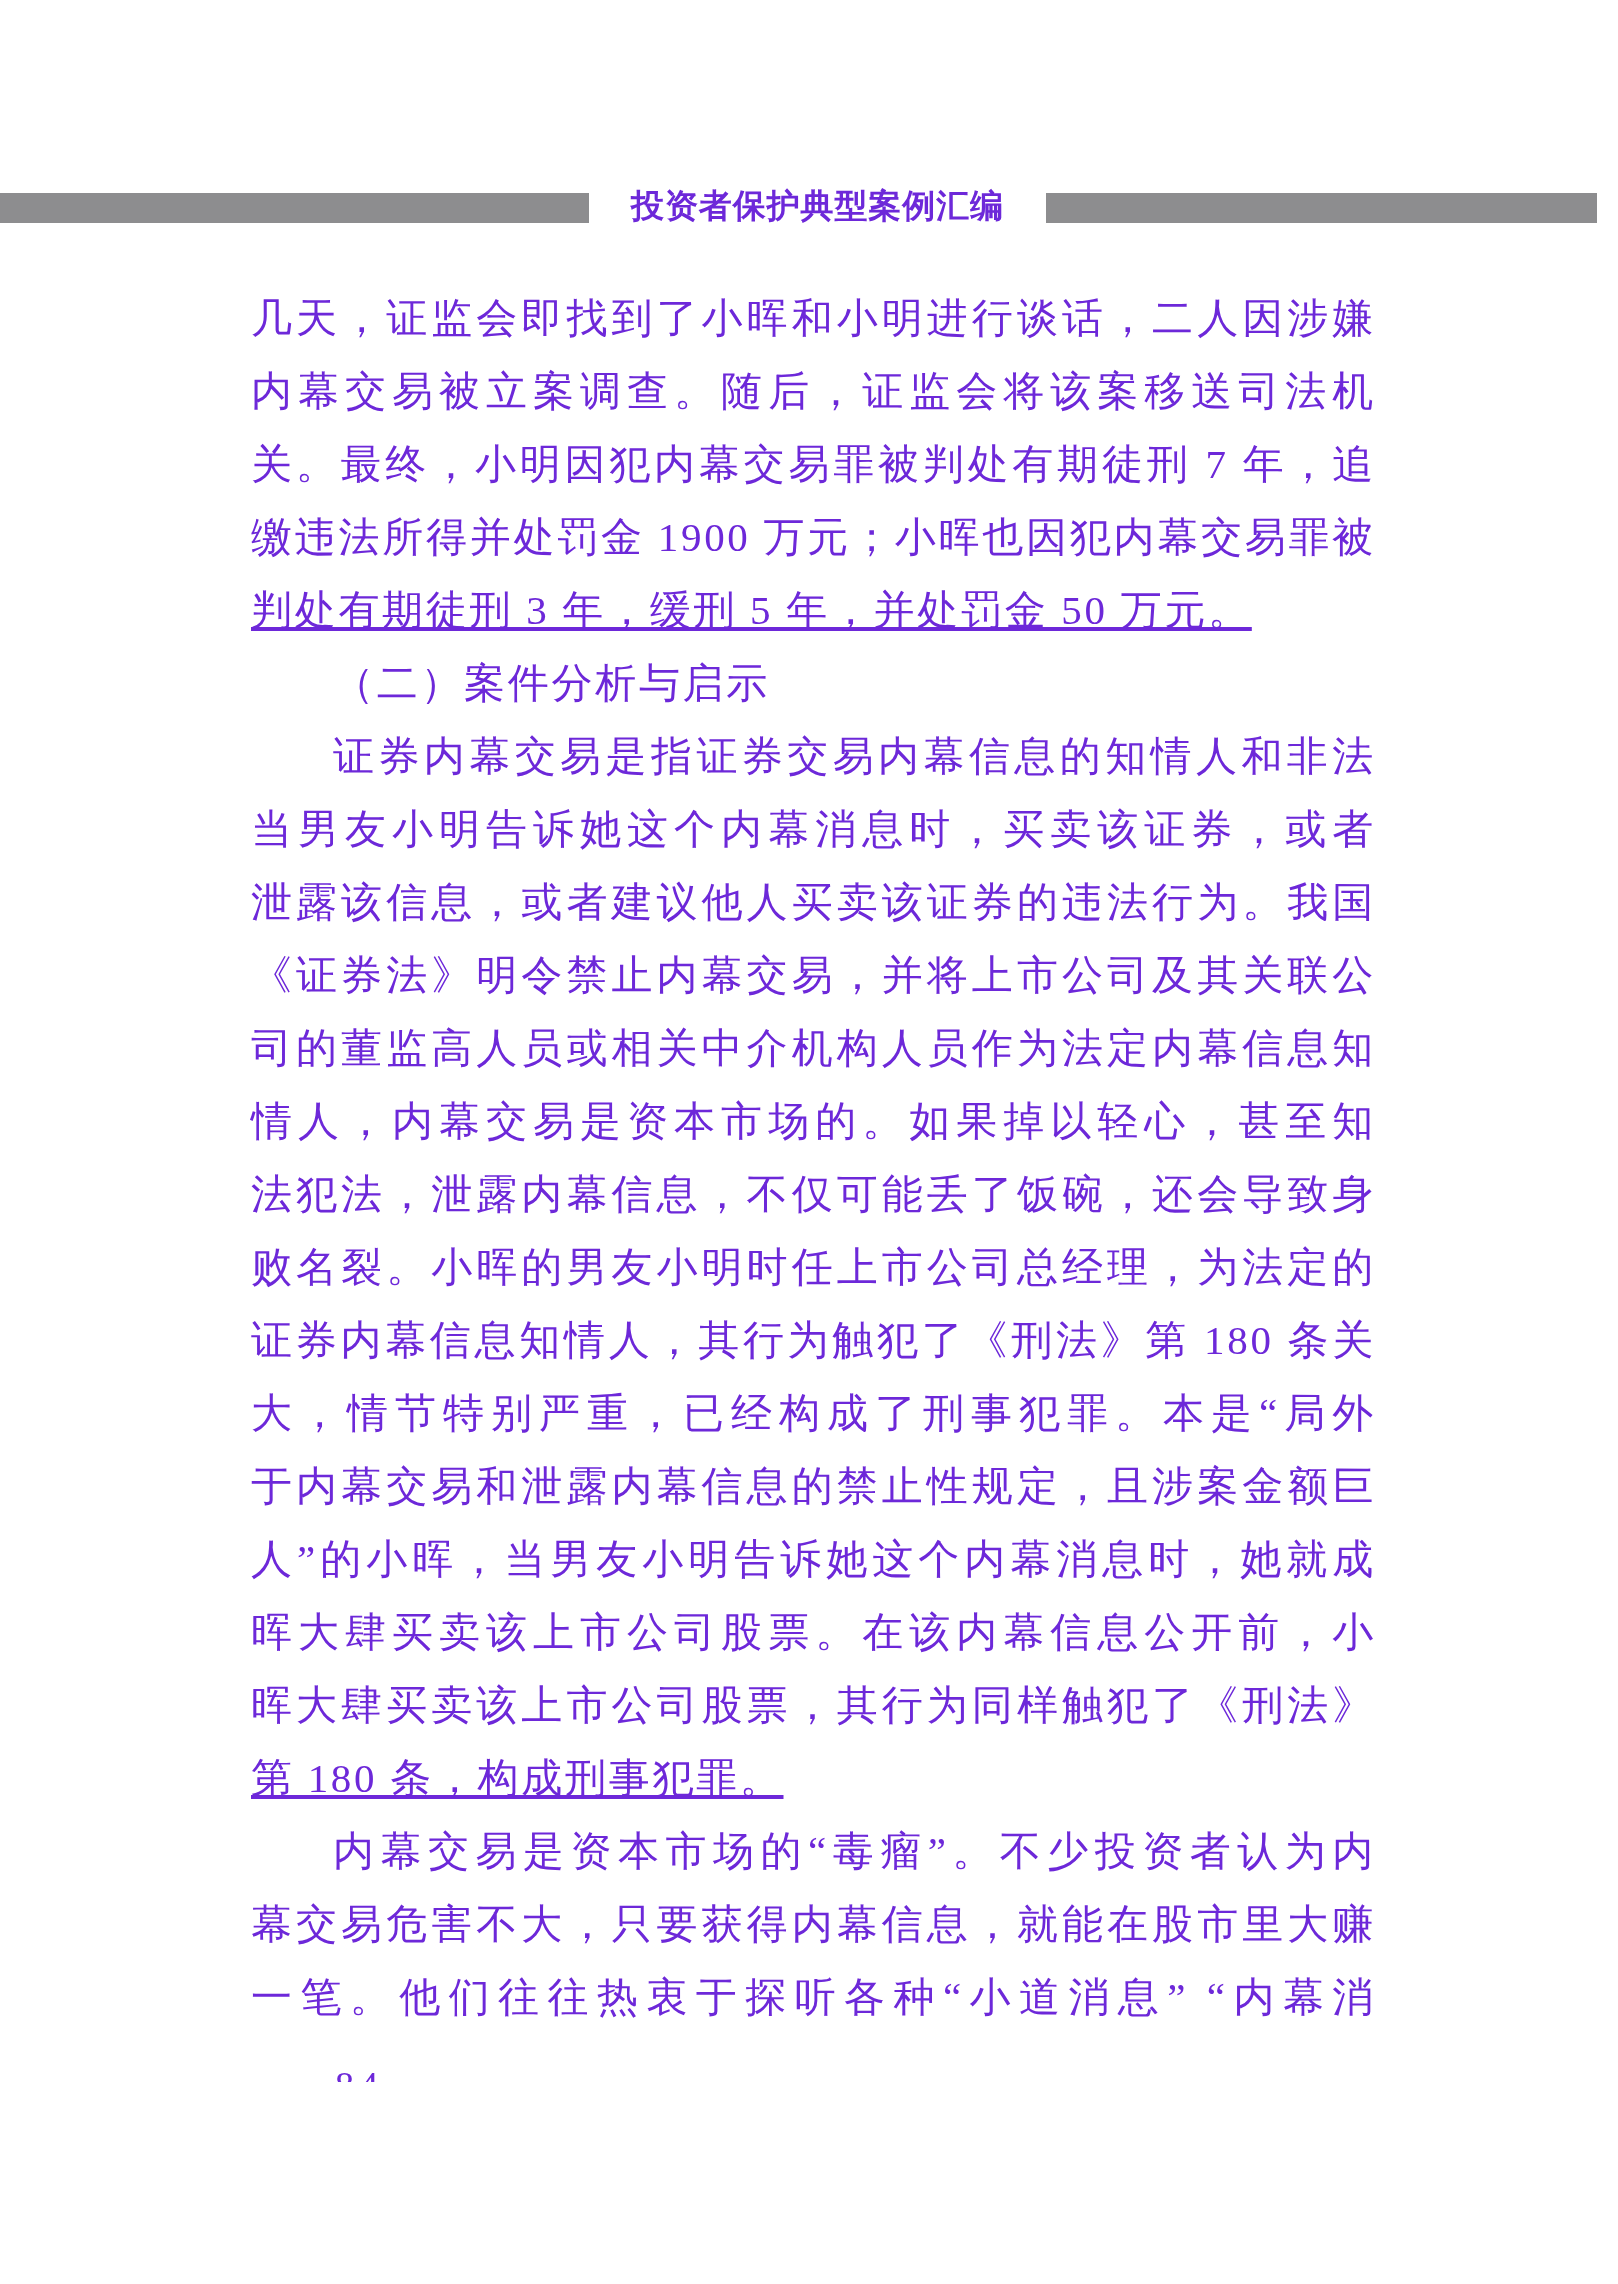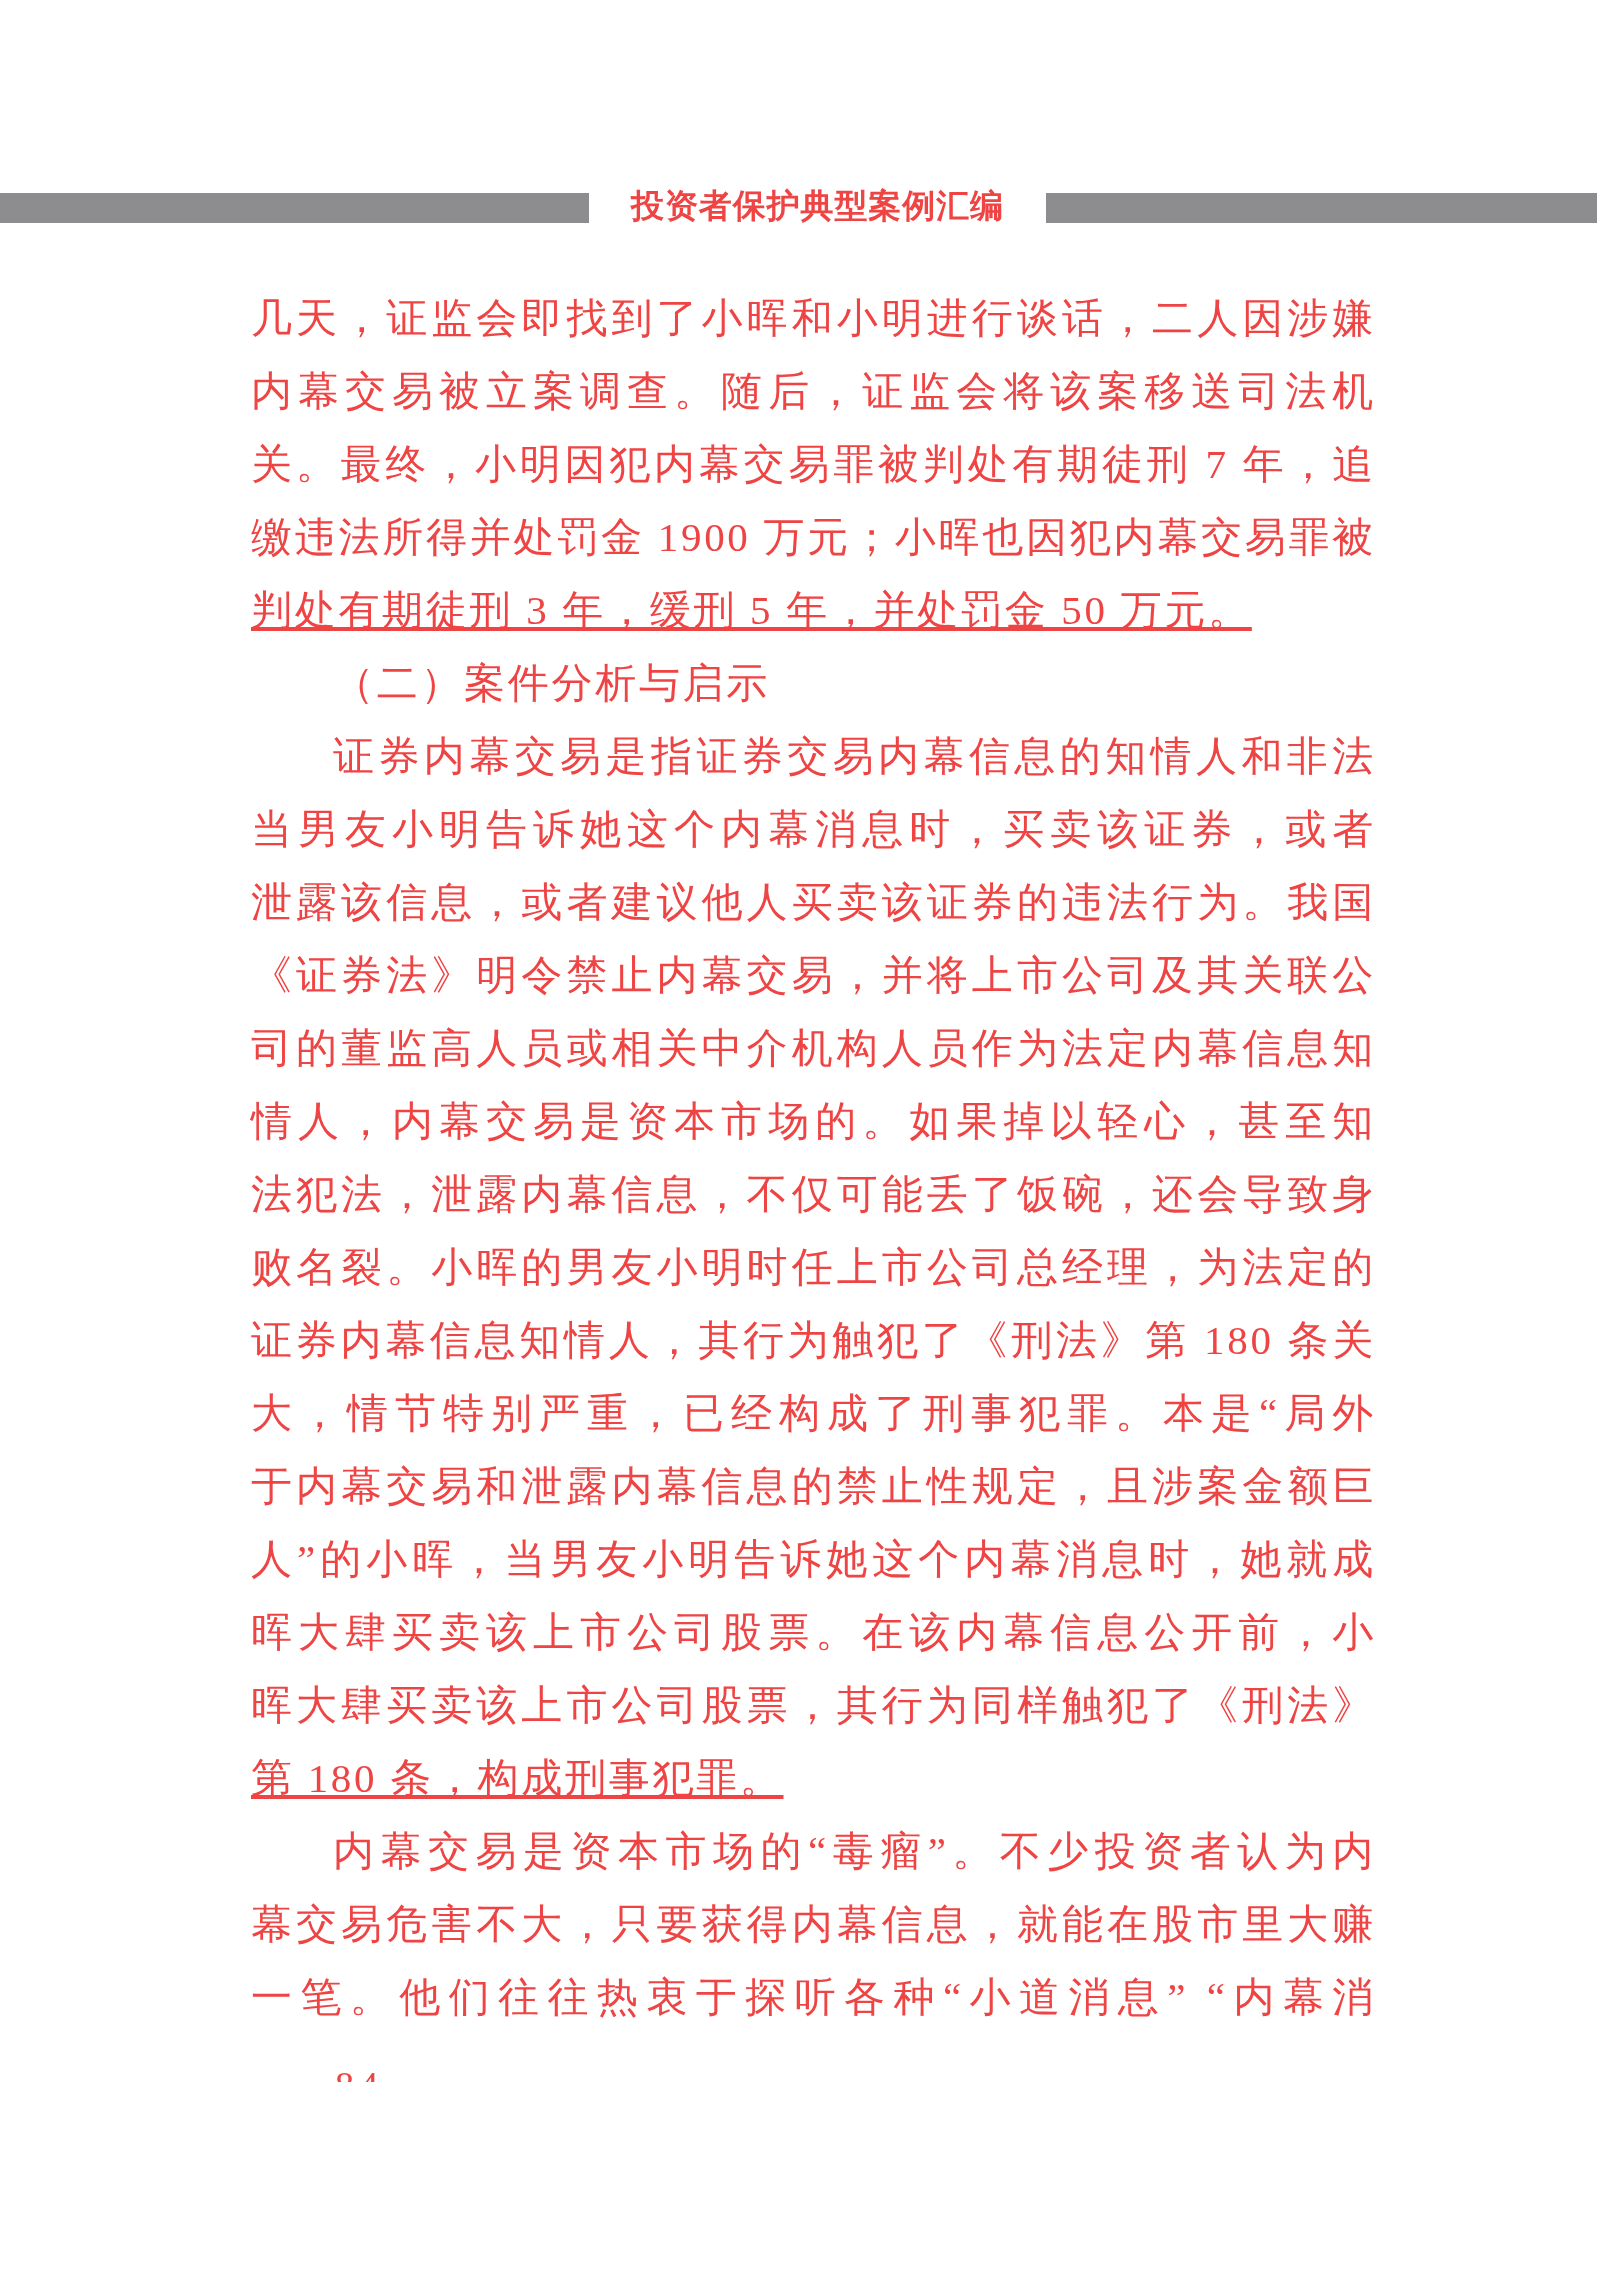--- a/index.html
+++ b/index.html
@@ -3,21 +3,21 @@
 <meta charset="utf-8">
 <style>
   html, body { margin: 0; padding: 0; background: #ffffff; }
   #page {
     position: relative;
     width: 1618px;
     height: 2082px;
     background: #ffffff;
     overflow: hidden;
     font-family: "Liberation Serif", "DejaVu Serif", serif;
-    color: #ef4444;
+    color: #6d28d9;
   }
   
   .header-bar {
     position: absolute;
     top: 193px;
     height: 29.6px;
     background: #8d8d8f;
   }
   .header-bar.left  { left: 0;      width: 589px; }
   .header-bar.right { left: 1046px; width: 551px; }

